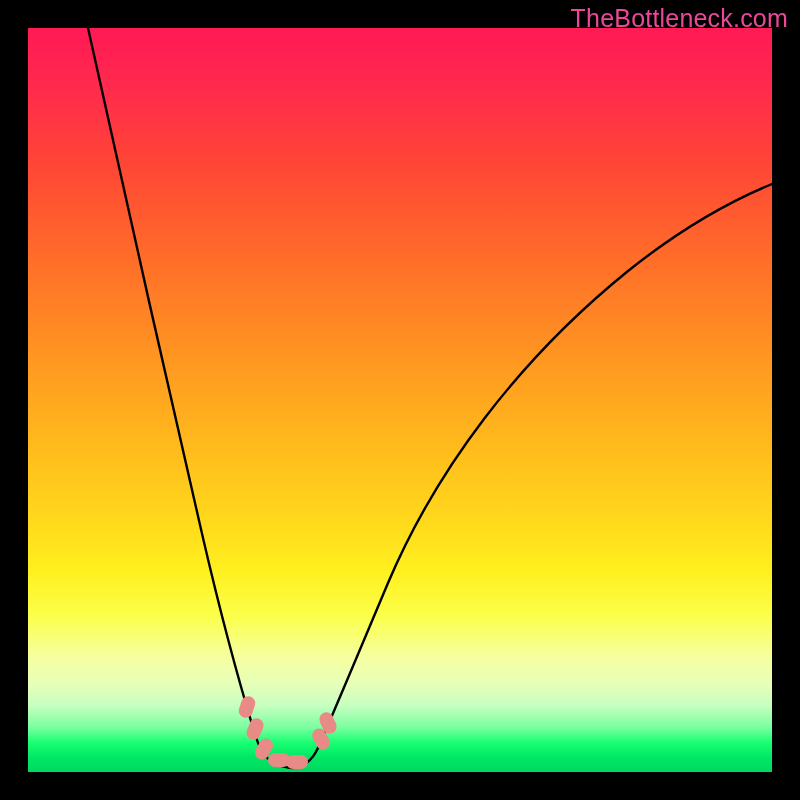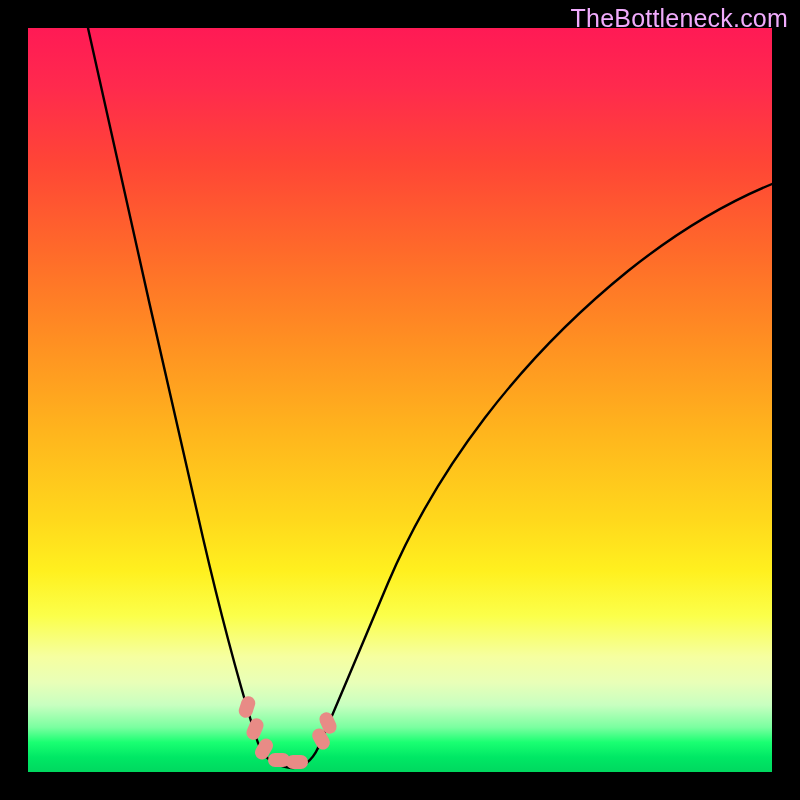--- a/index.html
+++ b/index.html
@@ -44,21 +44,21 @@
       #7affa0 94%,
       #1aff72 96%,
       #00e865 98%,
       #00d85f 100%
     );
   }
   .watermark {
     position: absolute;
     top: 4px;
     right: 12px;
-    color: #f0abfc;
+    color: #ec4899;
     font-size: 25px;
     font-weight: 400;
     letter-spacing: 0.2px;
     z-index: 5;
   }
   svg.curve {
     position: absolute;
     inset: 0;
     width: 100%;
     height: 100%;

